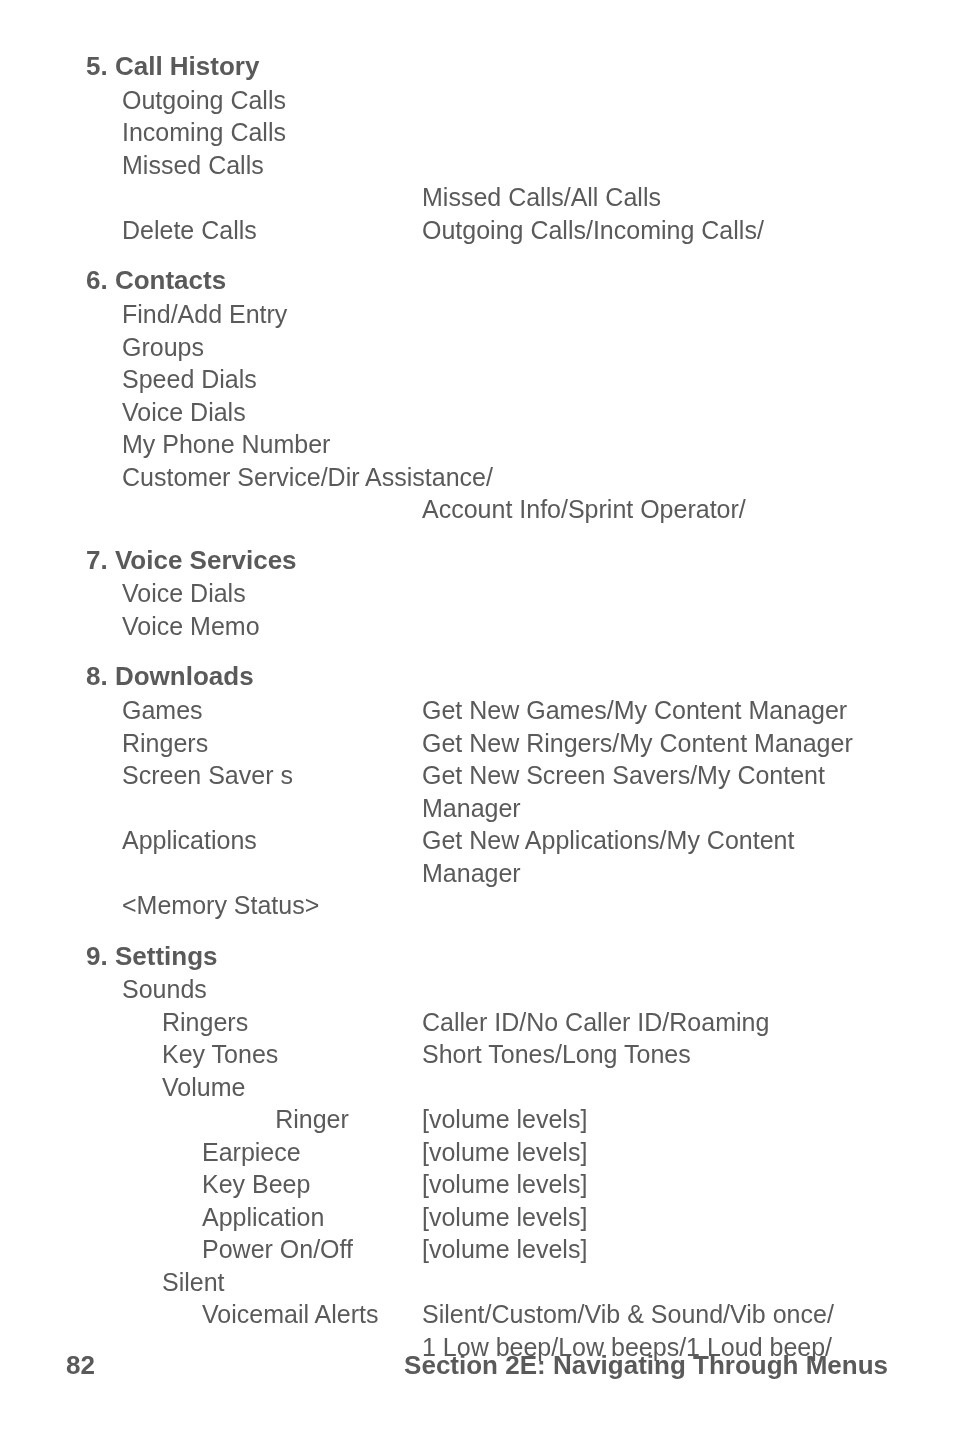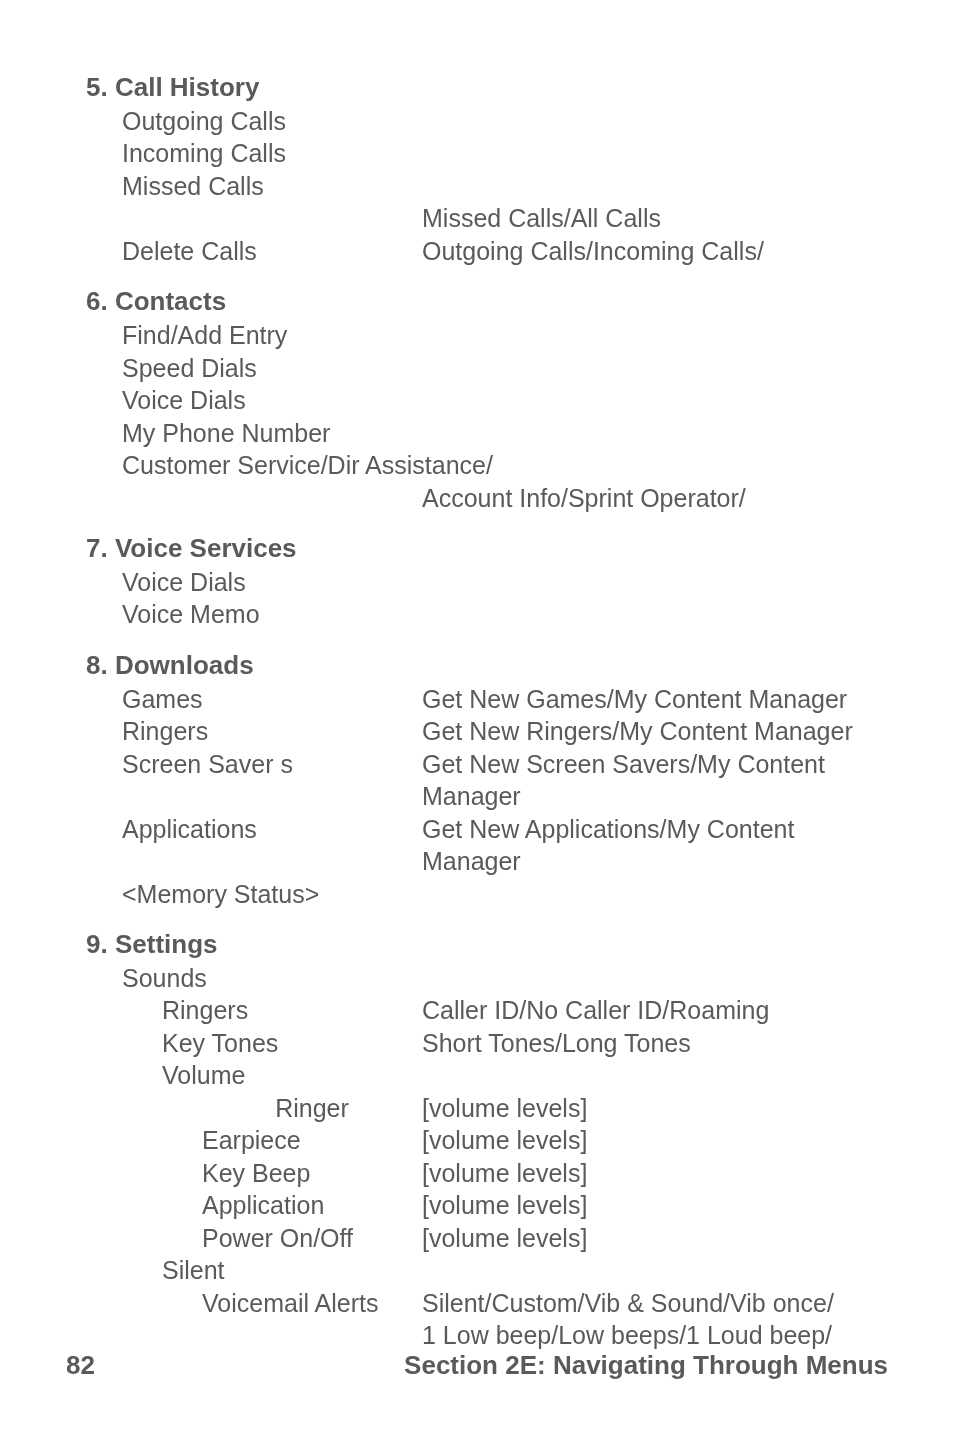--- a/index.html
+++ b/index.html
@@ -1,18 +1,18 @@
 <!DOCTYPE html>
 <html><head>
 <meta charset="utf-8">
 <style>
   * { margin: 0; padding: 0; box-sizing: border-box; }
   html, body { width: 954px; height: 1431px; background: #ffffff; }
   body { font-family: "Segoe UI", "Helvetica Neue", Arial, sans-serif; color: #5a5a5a; }
-  .page { padding: 71px 66px 0 66px; position: relative; height: 100%; }
+  .page { padding: 50px 66px 0 66px; position: relative; height: 100%; }
   .content { padding-left: 20px; }
   .section { margin-bottom: 18px; }
   .heading { font-weight: 700; font-size: 26px; line-height: 1.3; padding-left: 0; }
   .item-list { padding-left: 36px; }
   .row { display: flex; font-size: 25px; line-height: 1.3; }
   .label { flex: 0 0 300px; }
   .label-narrow { flex: 0 0 170px; }
   .value { flex: 1; }
   .indent1 { padding-left: 40px; }
   .indent2 { padding-left: 80px; }
@@ -59,20 +59,24 @@
       <div class="heading">
         <span>6.</span>
         <span>Contacts</span>
       </div>
       <div class="item-list">
         <div class="row">
           <div class="label">Find/Add Entry</div>
           <div class="value"></div>
         </div>
         <div class="row">
+          <div class="label">Groups</div>
+          <div class="value"></div>
+        </div>
+        <div class="row">
           <div class="label">Speed Dials</div>
           <div class="value"></div>
         </div>
         <div class="row">
           <div class="label">Voice Dials</div>
           <div class="value"></div>
         </div>
         <div class="row">
           <div class="label">My Phone Number</div>
           <div class="value"></div>

